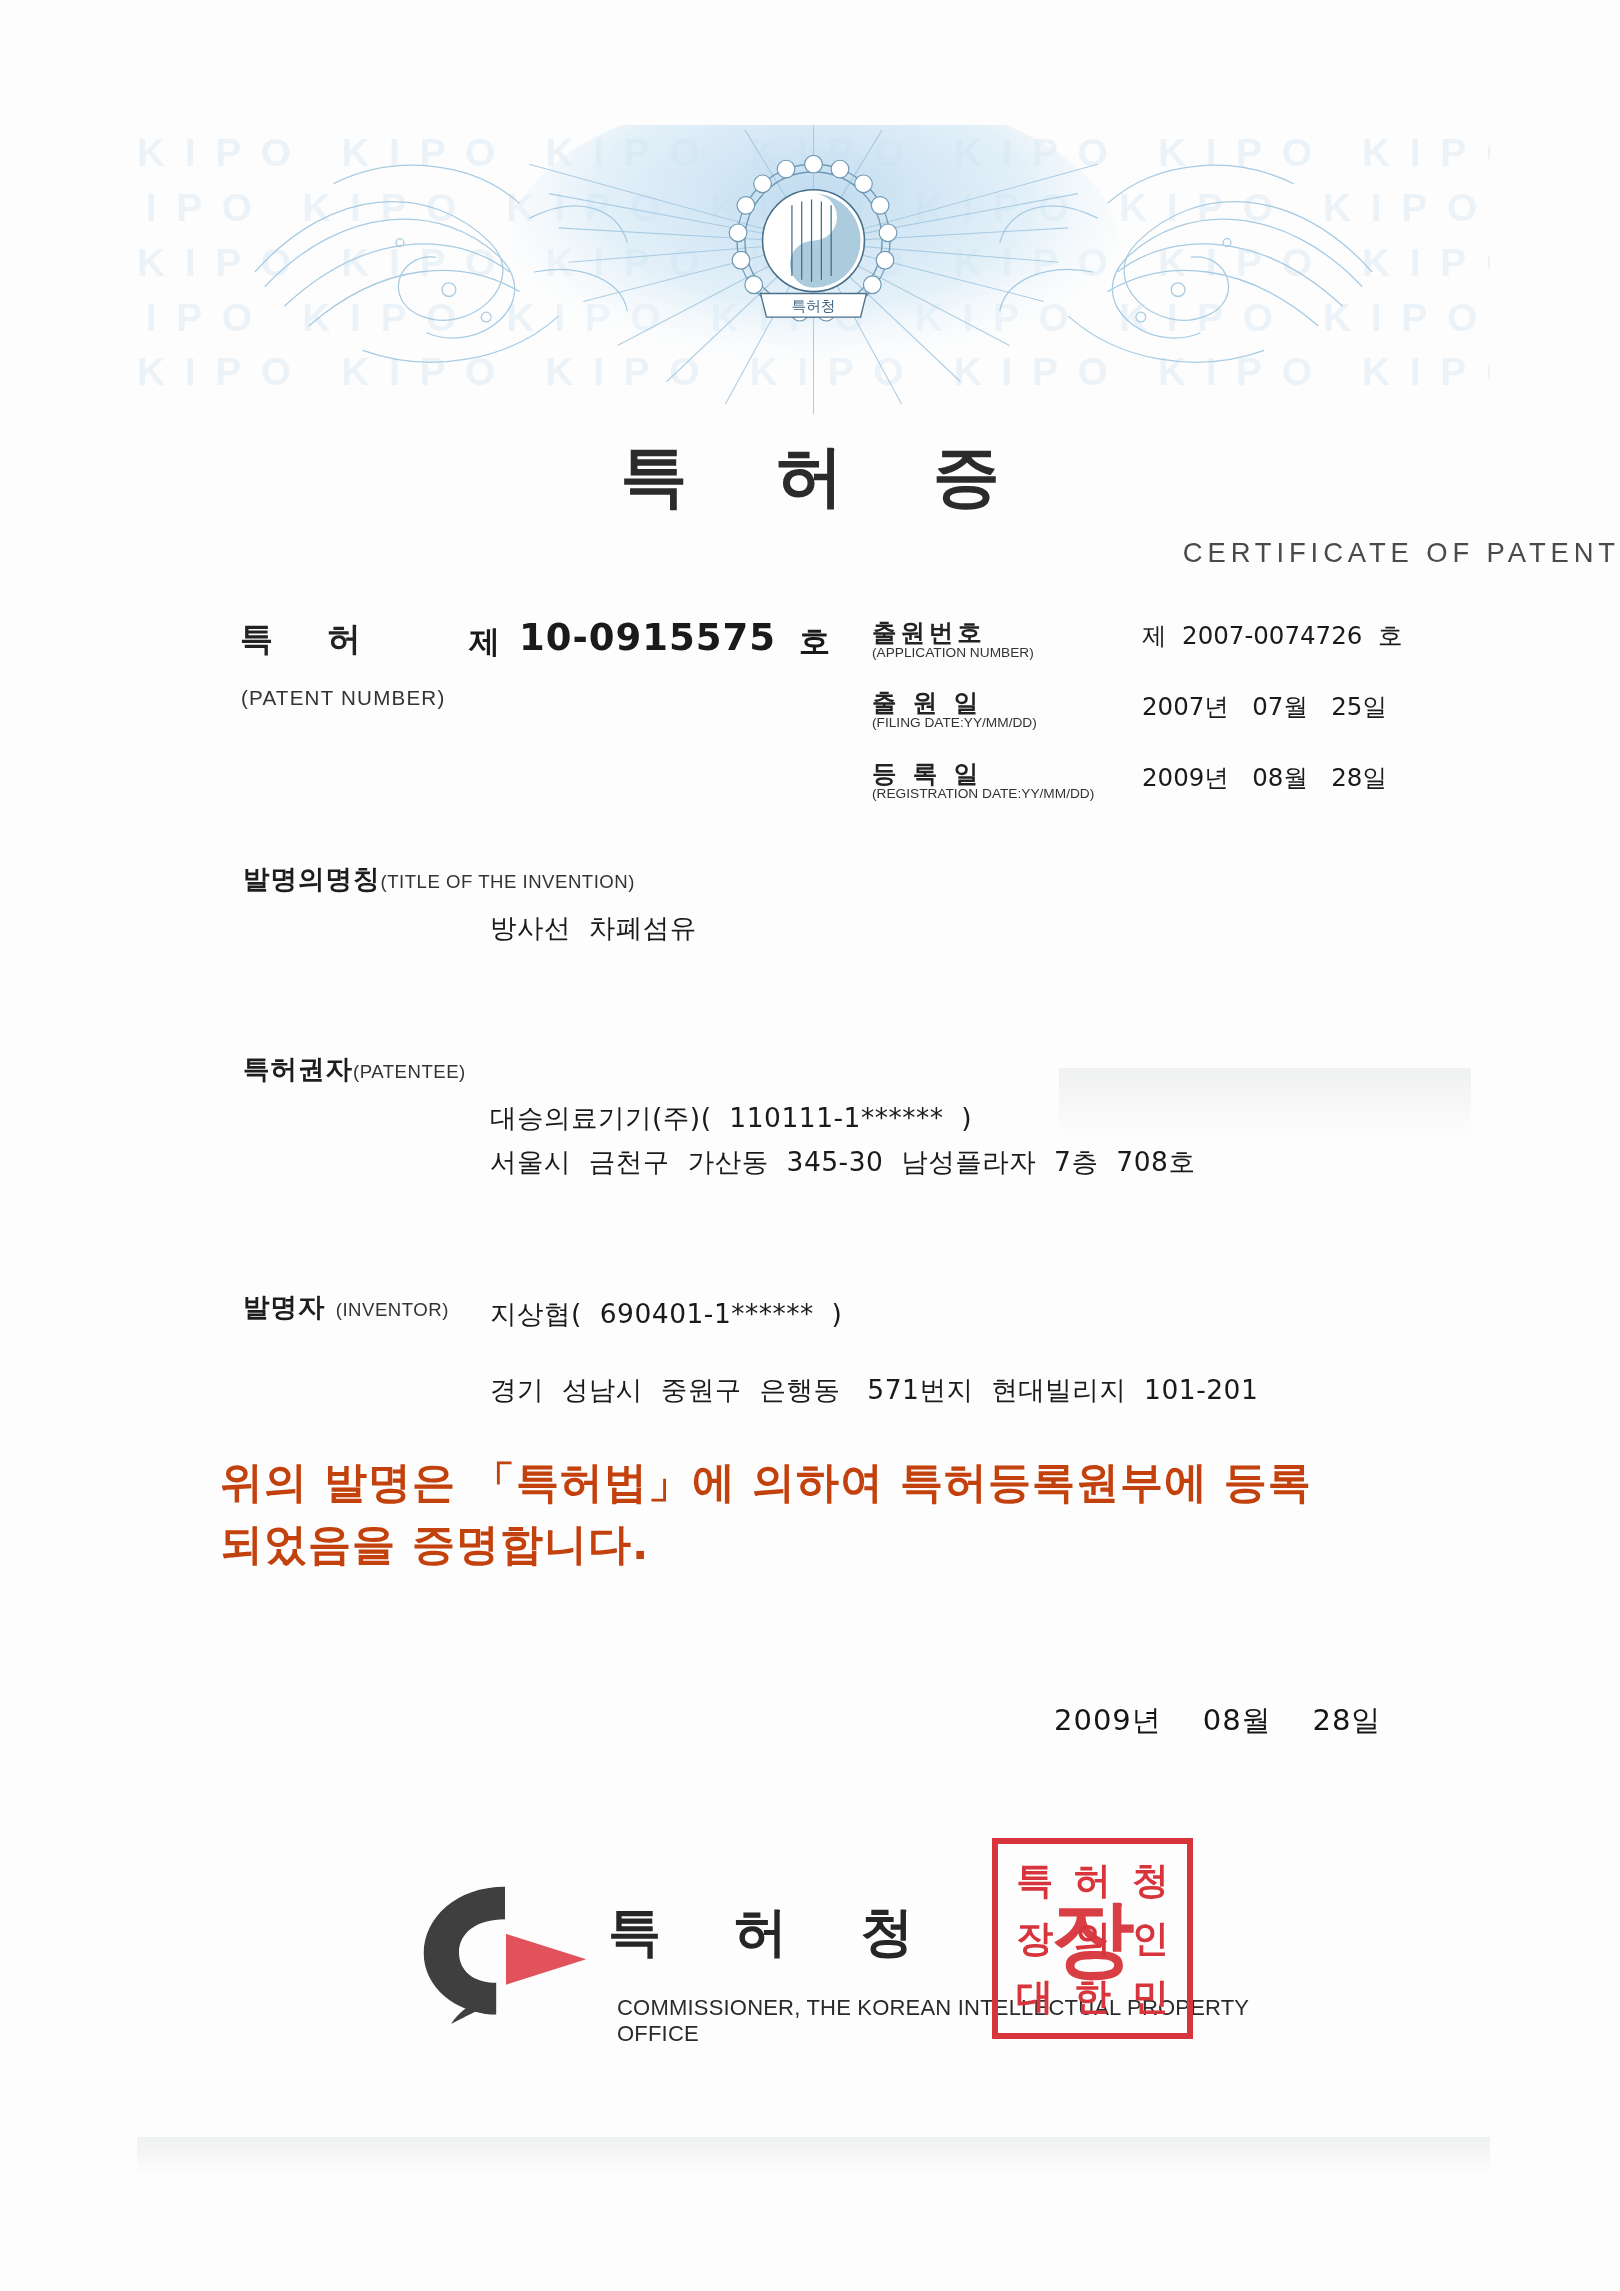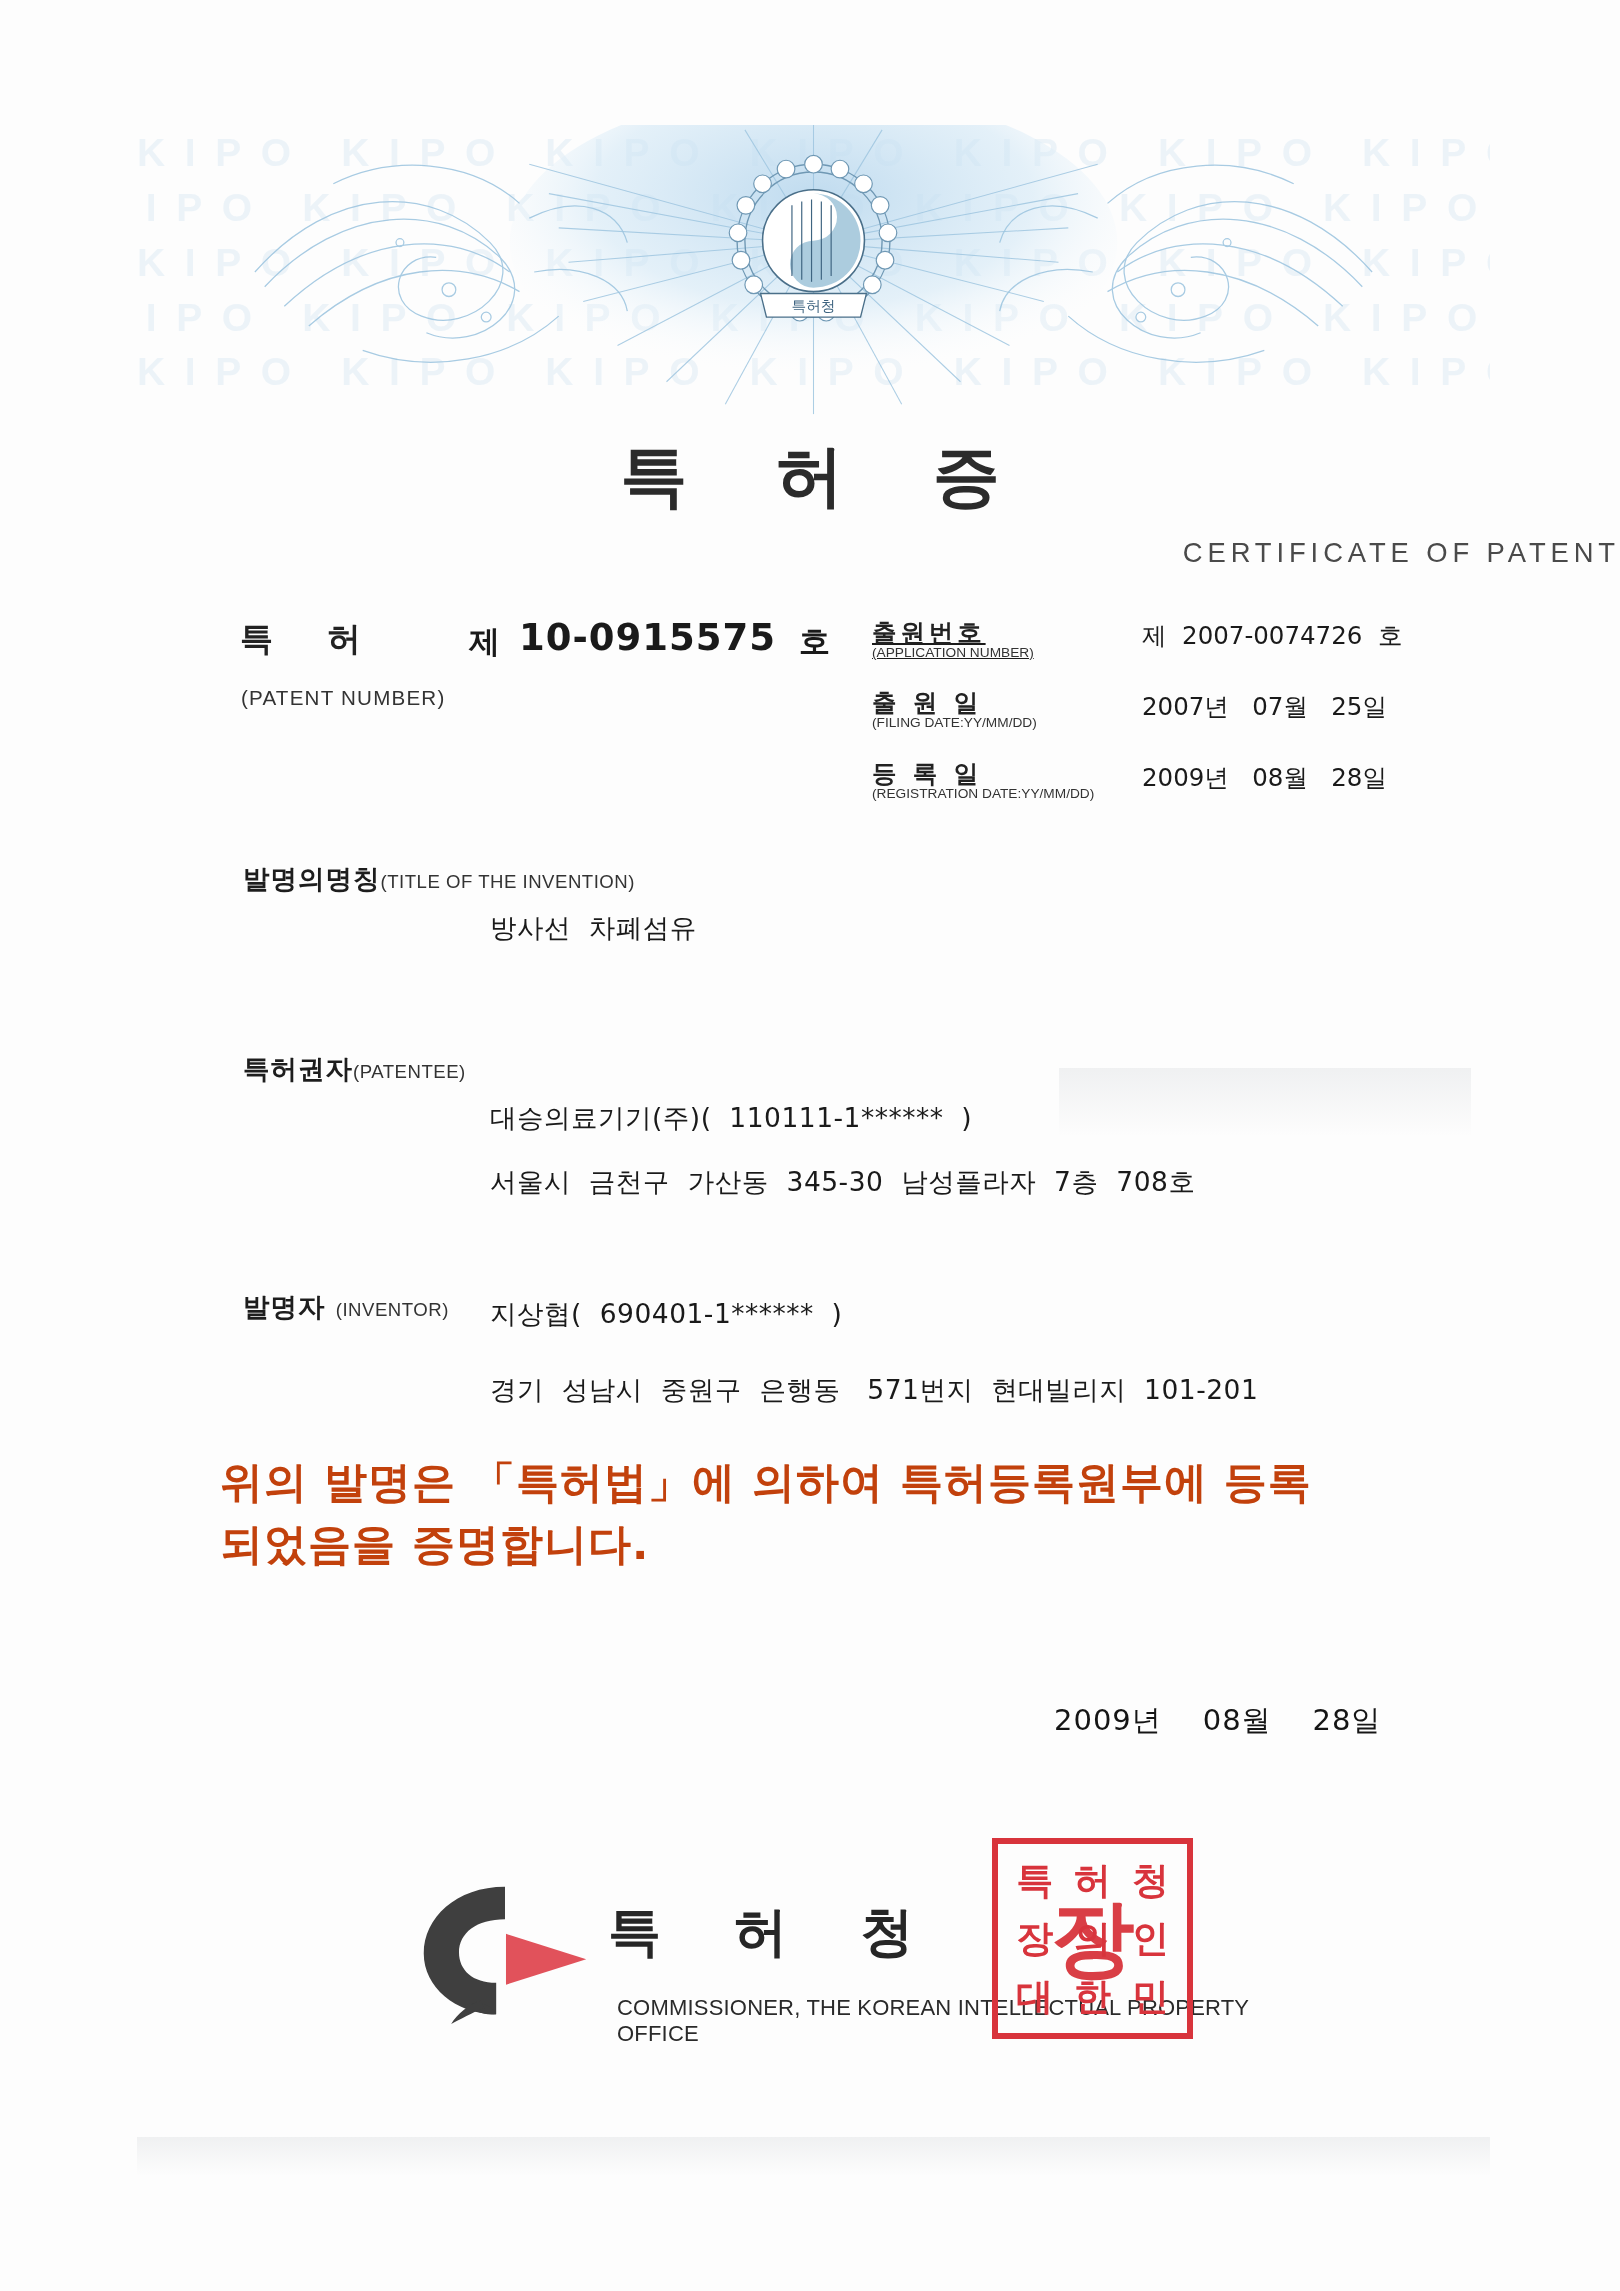--- a/index.html
+++ b/index.html
@@ -396,21 +396,21 @@
 
   <div class="title-ko">특 허 증</div>
   <div class="title-en">CERTIFICATE OF PATENT</div>
 
   <div class="pn-label">특   허</div>
   <div class="pn-je">제</div>
   <div class="pn-value">10-0915575</div>
   <div class="pn-ho">호</div>
   <div class="pn-sub">(PATENT NUMBER)</div>
 
-  <div class="meta-row" style="left:872px; top:616px;text-decoration:underline;">
+  <div class="meta-row" style="left:872px; top:616px;">
     <div class="meta-ko">출원번호</div>
     <div class="meta-en">(APPLICATION NUMBER)</div>
   </div>
   <div class="meta-val" style="left:1142px; top:619px;">제  2007-0074726  호</div>
 
   <div class="meta-row" style="left:872px; top:686px;">
     <div class="meta-ko">출 원 일</div>
     <div class="meta-en">(FILING DATE:YY/MM/DD)</div>
   </div>
   <div class="meta-val" style="left:1142px; top:690px;">2007년   07월   25일</div>
@@ -423,21 +423,21 @@
 
   <div class="sec-label" style="left:243px; top:861px;">
     <span>발명의명칭</span><span class="en">(TITLE OF THE INVENTION)</span>
   </div>
   <div class="sec-body" style="left:490px; top:910px;">방사선  차폐섬유</div>
 
   <div class="sec-label" style="left:243px; top:1051px;">
     <span>특허권자</span><span class="en">(PATENTEE)</span>
   </div>
   <div class="sec-body" style="left:490px; top:1100px;">대승의료기기(주)(  110111-1******  )</div>
-  <div class="sec-body" style="left:490px; top:1144px;margin-top:20px;">서울시  금천구  가산동  345-30  남성플라자  7층  708호</div>
+  <div class="sec-body" style="left:490px; top:1144px;">서울시  금천구  가산동  345-30  남성플라자  7층  708호</div>
 
   <div class="sec-label" style="left:243px; top:1245px;margin-top:44px;">
     <span>발명자</span> <span class="en">(INVENTOR)</span>
   </div>
   <div class="sec-body" style="left:490px; top:1296px;">지상협(  690401-1******  )</div>
   <div class="sec-body" style="left:490px; top:1372px;">경기  성남시  중원구  은행동   571번지  현대빌리지  101-201</div>
 
   <div class="certify-ko">
     <div>위의  발명은 「특허법」에  의하여  특허등록원부에  등록</div>
     <div>되었음을  증명합니다.</div>

